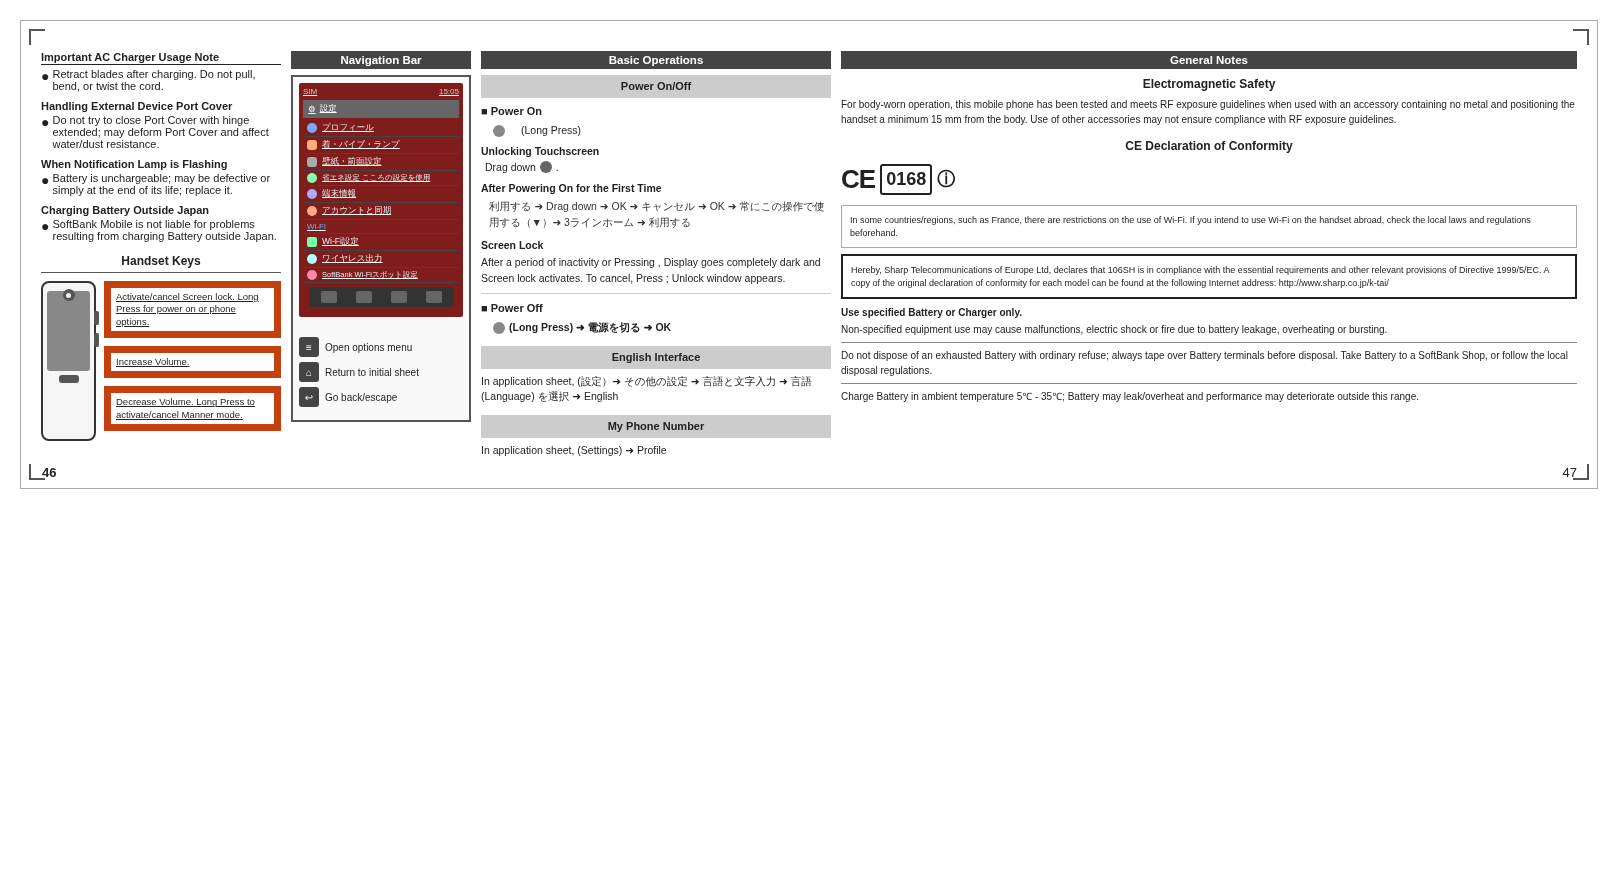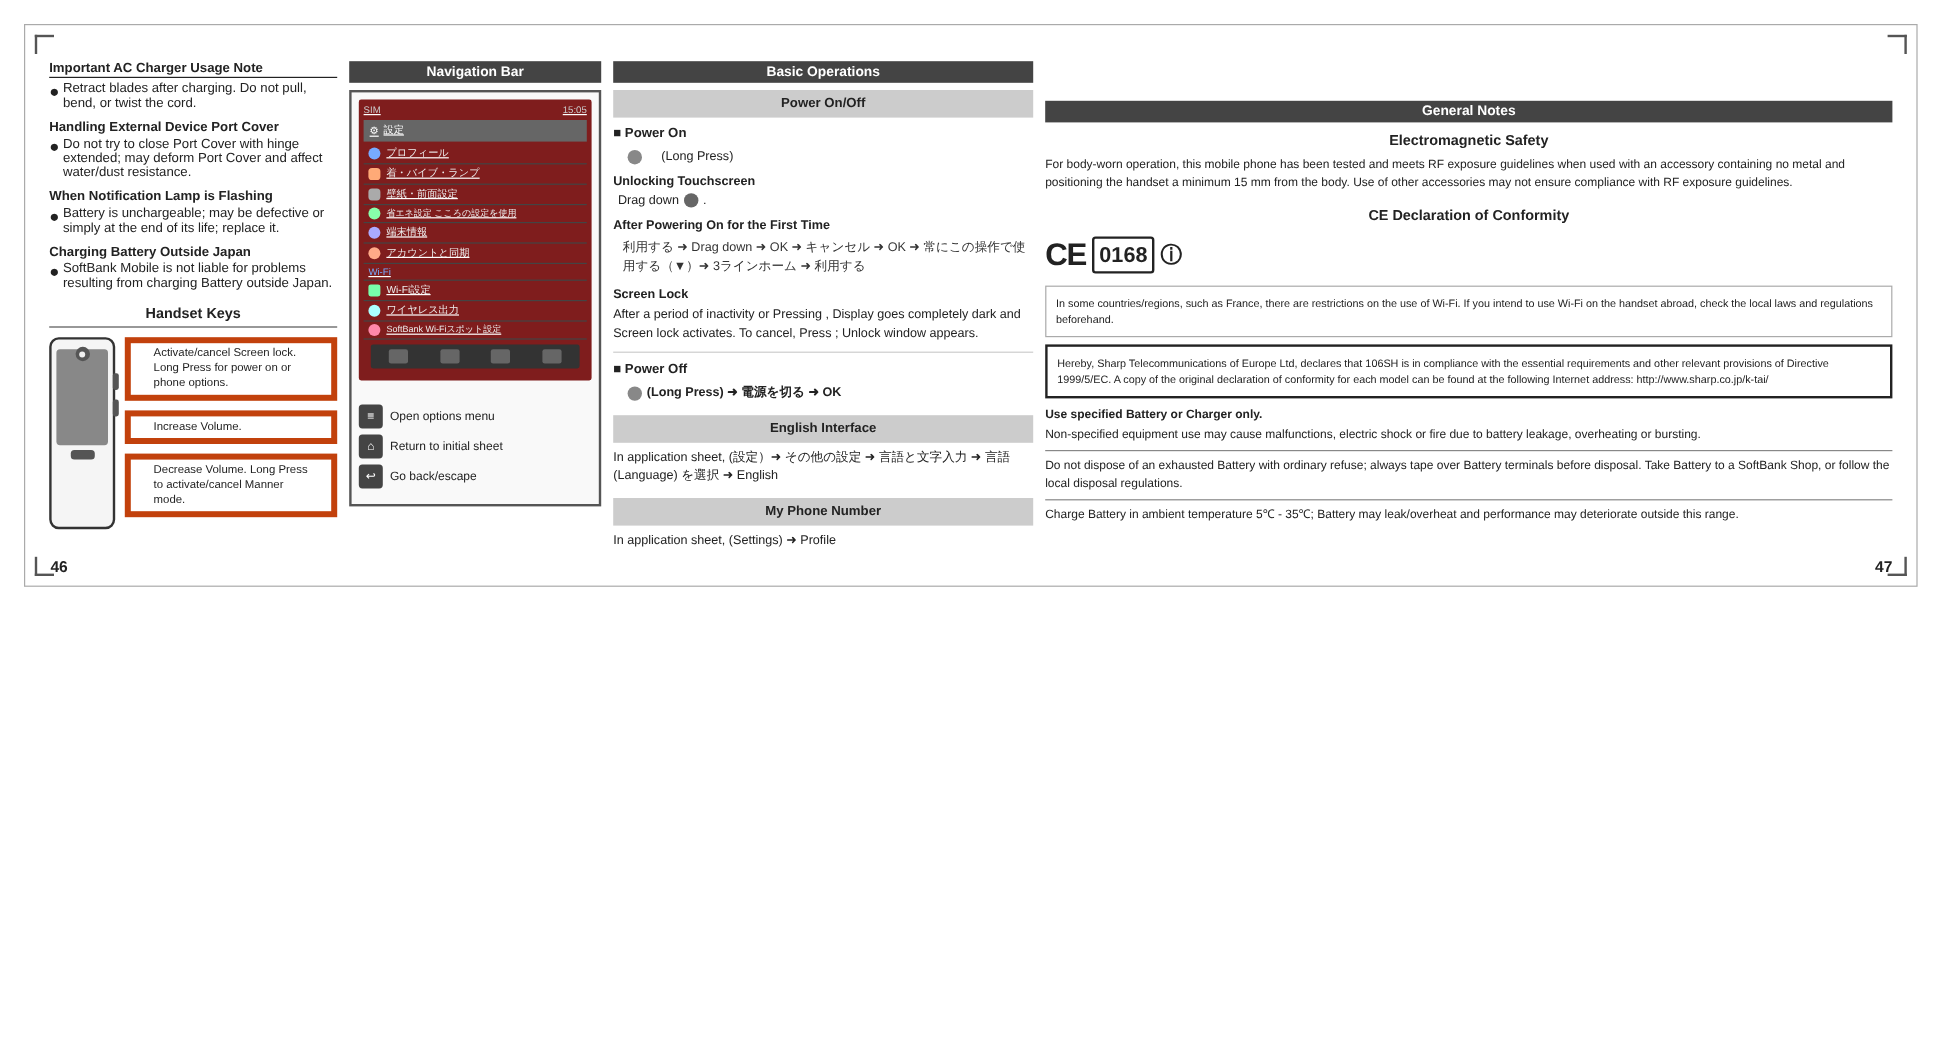--- a/index.html
+++ b/index.html
@@ -30,23 +30,23 @@
       border-color: #555;
       border-style: solid;
     }
     .corner-tl { top: 8px; left: 8px; border-width: 2px 0 0 2px; }
     .corner-tr { top: 8px; right: 8px; border-width: 2px 2px 0 0; }
     .corner-bl { bottom: 8px; left: 8px; border-width: 0 0 2px 2px; }
     .corner-br { bottom: 8px; right: 8px; border-width: 0 2px 2px 0; }
 
     
     .col1 { width: 240px; flex-shrink: 0; }
-    .col2 { width: 210px; flex-shrink: 0; }
+    .col2 { width: 180px; flex-shrink: 0; }
     .col3 { width: 350px; flex-shrink: 0; }
-    .col4 { flex: 1; margin-top: 33px; }
+    .col4 { flex: 1; }
 
     
     .section-title {
       background: #444;
       color: #fff;
       text-align: center;
       font-weight: bold;
       padding: 3px 8px;
       font-size: 11.5px;
       margin-bottom: 6px;
@@ -137,37 +137,38 @@
     }
     .phone-side-btn.top { top: 28px; }
     .phone-side-btn.mid { top: 50px; }
     .key-labels {
       display: flex;
       flex-direction: column;
       gap: 8px;
       font-size: 9.5px;
     }
     .key-label-box {
-      border: 5px solid #c2410c;
-      padding: 3px 19px;
+      border: 7px solid #c2410c;
+      padding: 3px 5px;
       font-size: 9.5px;
       line-height: 1.3;
+      text-decoration: underline;
     }
     .page-num-left {
       position: absolute;
       bottom: 8px;
       left: 21px;
       font-weight: bold;
       font-size: 13px;
     }
     .page-num-right {
       position: absolute;
       bottom: 8px;
       right: 20px;
-      font-weight: bold;
+      font-weight: normal;
       font-size: 13px;
     }
 
     
     .nav-bar-box {
       border: 2px solid #555;
       padding: 0;
       background: #f9f9f9;
     }
     .phone-screen-sim {

